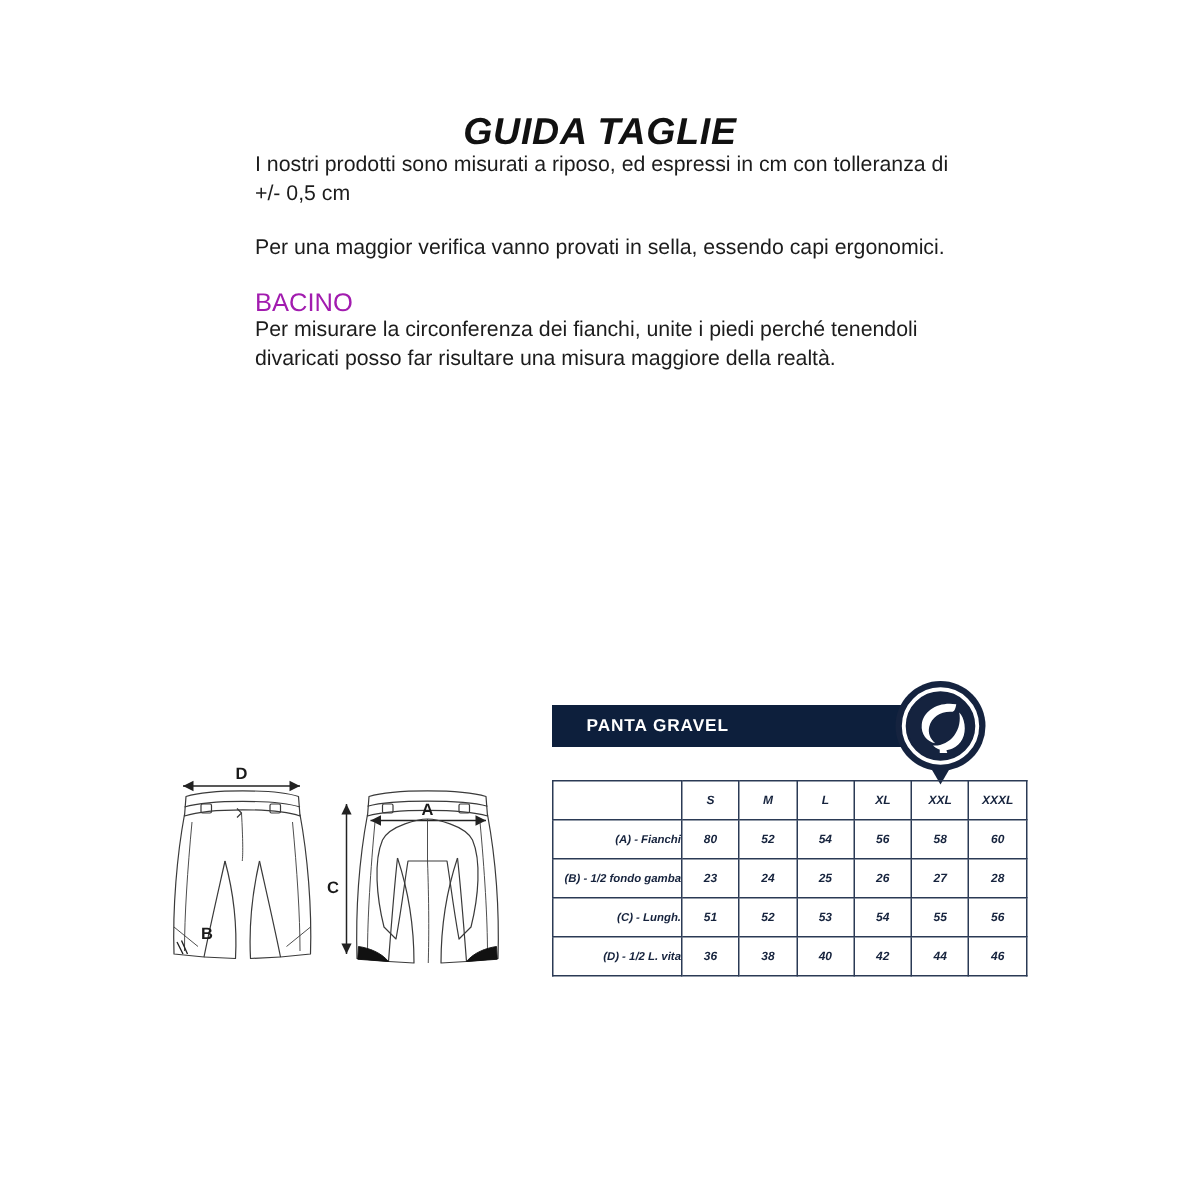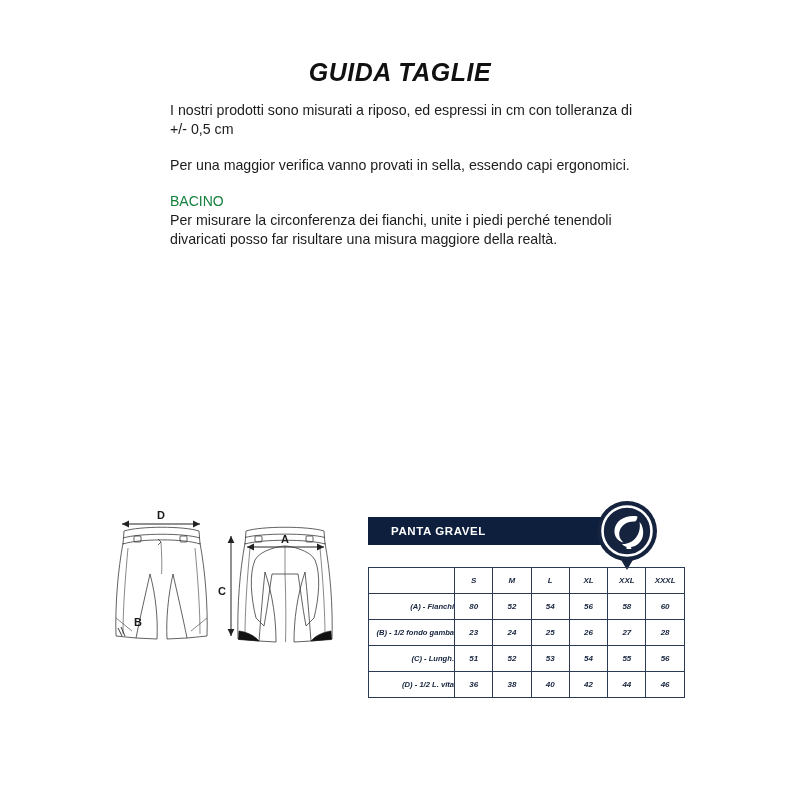--- a/index.html
+++ b/index.html
@@ -13,21 +13,21 @@
     position: relative;
     font-family: "Liberation Sans", sans-serif;
     color: #1a1a1a;
     overflow: hidden;
   }
 
   
   #page-title {
     position: absolute;
     left: 0;
-    top: 58px;
+    top: 74px;
     width: 800px;
     text-align: center;
     font-size: 25px;
     font-weight: bold;
     font-style: italic;
     letter-spacing: 0.5px;
     color: #111111;
   }
 
   
@@ -38,42 +38,41 @@
     width: 468px;
   }
   .para {
     font-size: 14.2px;
     line-height: 19px;
     color: #1c1c1c;
     margin-bottom: 17px;
   }
   .para:last-child { margin-bottom: 0; }
   .section-head {
-    font-size: 14px;
+    font-size: 17px;
     line-height: 19px;
-    color: #15803d;
+    color: #a21caf;
   }
 
   
   #drawings {
     position: absolute;
     left: 100px;
     top: 500px;
     width: 255px;
     height: 170px;
   }
   #drawings svg { display: block; }
 
   
   #size-chart {
     position: absolute;
     left: 368px;
     top: 470px;
     width: 318px;
-    margin-top: 47px;
   }
   #product-banner {
     position: relative;
     height: 28px;
     background: #0d1f3c;
     width: 270px;
     display: flex;
     align-items: center;
   }
   #product-banner-label {

